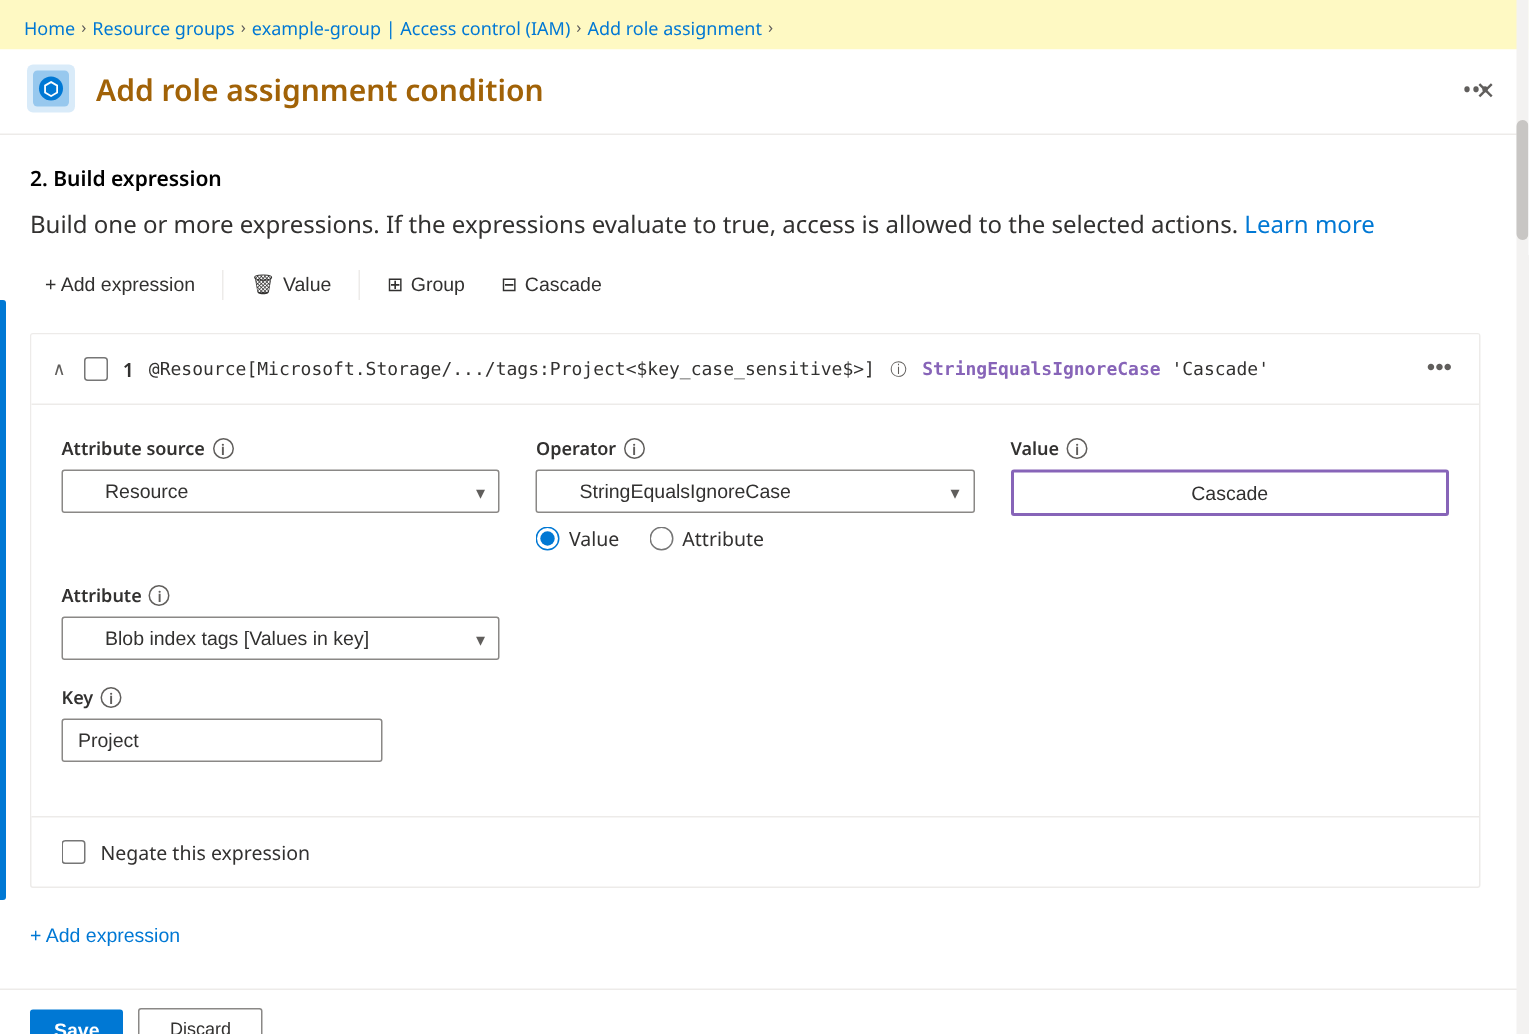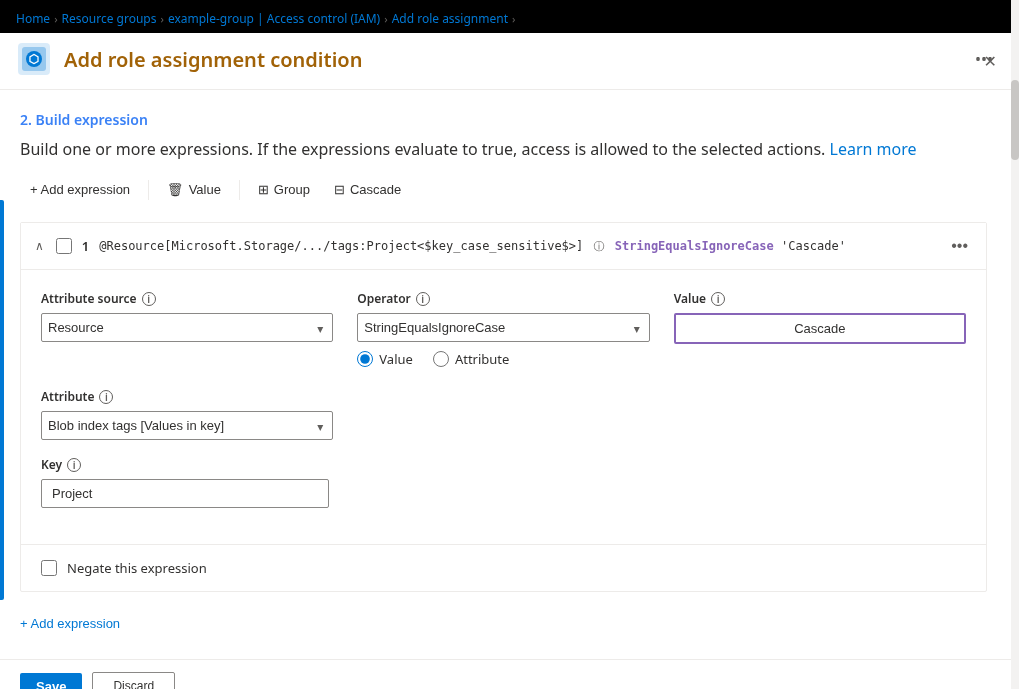--- a/index.html
+++ b/index.html
@@ -19,21 +19,21 @@
       overflow: hidden;
     }
     
     .breadcrumb {
       display: flex;
       align-items: center;
       padding: 10px 16px 6px 16px;
       font-size: 12px;
       color: #323130;
       border-bottom: none;
-      background: #000000;
+      background: #fef9c3;
       gap: 4px;
     }
     .breadcrumb a {
       color: #0078d4;
       text-decoration: none;
       cursor: pointer;
     }
     .breadcrumb-sep {
       color: #605e5c;
       font-size: 11px;
@@ -103,21 +103,21 @@
     .content {
       flex: 1;
       padding: 20px 24px 20px 20px;
       overflow-y: auto;
       margin-right: 8px;
     }
     .section-title {
       font-size: 14px;
       font-weight: 600;
       margin-bottom: 8px;
-      color: #3b82f6;
+      color: #000000;
     }
     .section-desc {
       font-size: 16px;
       color: #323130;
       margin-bottom: 16px;
       line-height: 1.5;
     }
     .section-desc a {
       color: #0078d4;
       text-decoration: none;
@@ -225,21 +225,21 @@
       width: 14px;
       height: 14px;
       border: 1px solid #605e5c;
       border-radius: 50%;
       font-size: 10px;
       color: #605e5c;
       cursor: help;
     }
     .form-select {
       width: 100%;
-      padding: 6px 30px 6px 6px;
+      padding: 6px 30px 6px 28px;
       border: 1px solid #8a8886;
       border-radius: 2px;
       background: #fff;
       font-size: 13px;
       color: #323130;
       appearance: none;
       cursor: pointer;
       background-image: none;
       position: relative;
     }
@@ -516,21 +516,21 @@
           <div class="form-col"></div>
           <div class="form-col"></div>
         </div>
 
         <div class="form-row" style="margin-bottom: 16px;">
           <div class="form-col">
             <div class="form-label">
               <span>Key</span>
               <span class="info-icon">i</span>
             </div>
-            <input type="text" class="form-input" style="width: 288px;" value="Project">
+            <input type="text" class="form-input" style="width: 214px;" value="Project">
           </div>
           <div class="form-col"></div>
           <div class="form-col"></div>
         </div>
 
       </div>
 
       <div class="negate-section">
         <input type="checkbox" class="negate-checkbox" style="">
         <label class="negate-label">Negate this expression</label>

